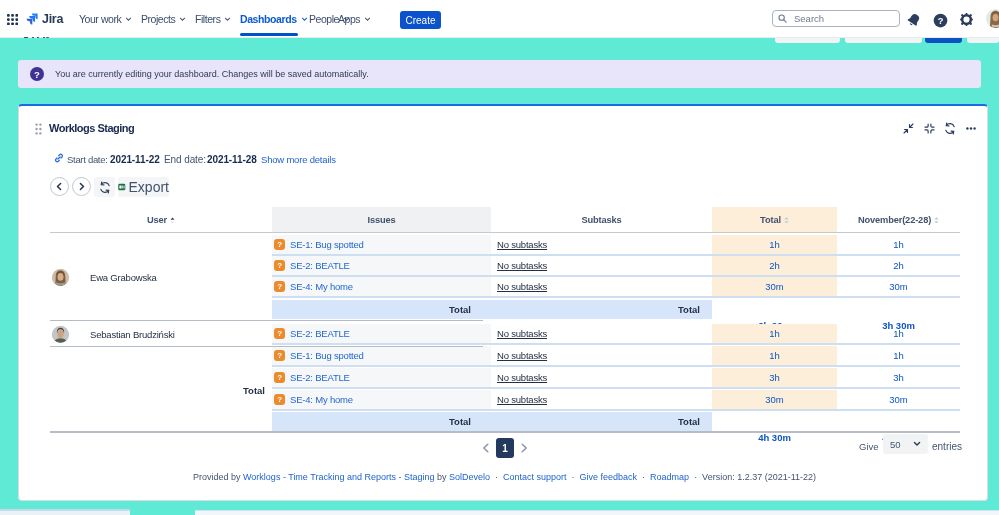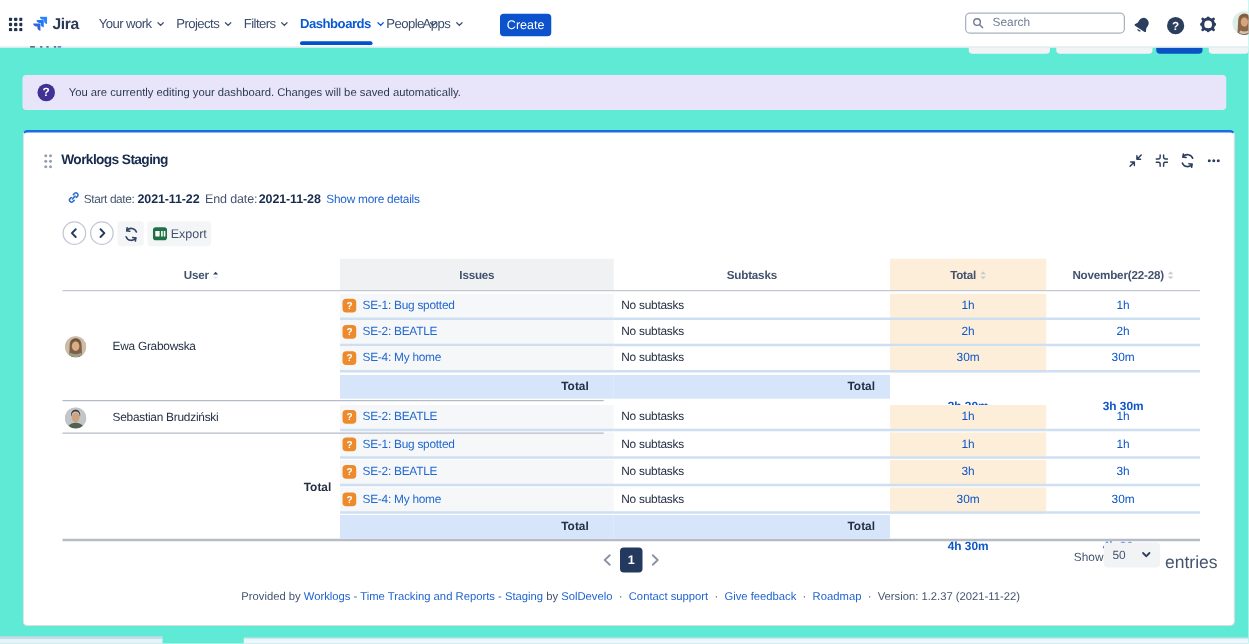--- a/index.html
+++ b/index.html
@@ -38,38 +38,38 @@
 #daterow { position:absolute; left:0; top:153px; width:999px; height:16px; font-size:9.5px; letter-spacing:-0.3px; color:#44546f; }
 #daterow span { position:absolute; top:1px; white-space:nowrap; }
 #daterow b { color:#172b4d; letter-spacing:-0.1px; font-size:10px; }
 #daterow .lnk { color:#2064cf; letter-spacing:-0.2px; }
 #toolrow { position:absolute; left:50px; top:177px; height:20px; }
 .circbtn { position:absolute; top:0; width:19px; height:19px; border:1.4px solid #c2c8d2; border-radius:50%;
   background:#fff; display:flex; align-items:center; justify-content:center; }
 #refbtn { position:absolute; left:44px; top:0; width:21px; height:20px; background:#f4f5f7; border-radius:3px;
   display:flex; align-items:center; justify-content:center; }
 #expbtn { position:absolute; left:68px; top:0; width:51px; height:20px; background:#f4f5f7; border-radius:3px;
-  display:flex; align-items:center; justify-content:center; gap:3px; font-size:10px; color:#42526e; }
+  display:flex; align-items:center; justify-content:center; gap:3px; font-size:14px; color:#42526e; }
 
 
 #tbl { position:absolute; left:50px; top:207px; width:910px; }
 .trow { position:relative; display:flex; width:910px; }
 .cu { width:222px; }
 .ci { width:219px; }
 .cs { width:221px; }
 .ct { width:125px; }
 .cn { width:123px; }
 #thead { height:26px; border-bottom:1px solid #c3c8d1; }
 #thead > div { display:flex; align-items:center; justify-content:center; font-size:9.3px; letter-spacing:-0.15px; color:#42526e; font-weight:600; height:25px; }
 #thead .ci { background:#f0f1f3; }
 #thead .ct { background:#fceed9; }
 .sortg { display:inline-block; margin-left:3px; width:5px; position:relative; top:0.5px; }
 .drow { height:21px; }
 .drow .ci { background:#f6f7f9; border-bottom:2px solid #cfdff2; display:flex; align-items:center; padding-left:2px; gap:5px; font-size:9.5px; letter-spacing:-0.2px; }
-.drow .cs { border-bottom:2px solid #cfdff2; display:flex; align-items:center; padding-left:6px; font-size:9.5px; letter-spacing:-0.2px; color:#253043; }
+.drow .cs { border-bottom:2px solid #cfdff2; display:flex; align-items:center; padding-left:6px; font-size:9.5px; letter-spacing:-0.2px; color:#253043;text-decoration:underline; }
 .drow .ct { background:#fceed9; border-bottom:2px solid #cfdff2; display:flex; align-items:center; justify-content:center; }
 .drow .cn { border-bottom:2px solid #cfdff2; display:flex; align-items:center; justify-content:center; }
 .val { font-size:9.5px; font-weight:400; color:#0d55c8; }
 .ikey { width:11px; height:11px; background:#ed8a2b; border-radius:3px; color:#fff; font-size:8px; font-weight:700;
   display:flex; align-items:center; justify-content:center; flex:0 0 11px; }
 .ilink { color:#2268cf; }
 .srow { height:19px; }
 .srow .ci,.srow .cs,.srow .ct,.srow .cn { background:#d7e5fb; display:flex; align-items:center; font-size:9.5px; font-weight:700; color:#253043; }
 .srow .ci { justify-content:flex-end; padding-right:20px; }
 .srow .cs { justify-content:flex-end; padding-right:12px; }
@@ -442,25 +442,25 @@
   <div id="utotal" style="left:243px; top:385px;">Total</div>
 
   <svg class="abs" style="left:482px; top:443px;" width="7" height="10" viewBox="0 0 7 10">
       <path d="M5.8 1.2L1.8 5l4 3.8" stroke="#8a94a6" stroke-width="1.5" fill="none" stroke-linecap="round" stroke-linejoin="round"></path>
     </svg>
   <div class="abs" style="left:496px; top:438px; width:18px; height:20px; background:#24395e; border-radius:3px; color:#fff; font-size:10px; font-weight:700; display:flex; align-items:center; justify-content:center;">1</div>
   <svg class="abs" style="left:521px; top:443px;" width="7" height="10" viewBox="0 0 7 10">
       <path d="M1.2 1.2L5.2 5l-4 3.8" stroke="#8a94a6" stroke-width="1.5" fill="none" stroke-linecap="round" stroke-linejoin="round"></path>
     </svg>
 
-  <div class="abs" style="left:859px; top:441px; font-size:9.5px; color:#44546f;">Show</div>
+  <div class="abs" style="left:859px; top:441px; font-size:9.5px; color:#44546f;">Give</div>
   <div class="abs" style="left:883px; top:434px; width:45px; height:20px; background:#f2f3f5; border-radius:3px; display:flex; align-items:center; justify-content:space-between; padding:0 7px; font-size:9.5px; color:#44546f;">50<svg width="8" height="8" viewBox="0 0 10 10">
         <path d="M1.8 3l3.2 3.2L8.2 3" stroke="#2c3e5d" stroke-width="1.8" fill="none" stroke-linecap="round"></path>
       </svg></div>
-  <div class="abs" style="left:932px; top:441px; font-size:14px; color:#44546f;">entries</div>
+  <div class="abs" style="left:932px; top:441px; font-size:10px; color:#44546f;">entries</div>
 
   <div class="abs" style="left:193px; top:472px; font-size:9px; color:#44546f; white-space:nowrap;">
     Provided by <a href="#" style="color:#2064cf;">Worklogs - Time Tracking and Reports - Staging</a> by <a href="#" style="color:#2064cf;">SolDevelo</a> &nbsp;·&nbsp; <a href="#" style="color:#2064cf;">Contact support</a> &nbsp;·&nbsp; <a href="#" style="color:#2064cf;">Give feedback</a> &nbsp;·&nbsp; <a href="#" style="color:#2064cf;">Roadmap</a> &nbsp;·&nbsp; Version: 1.2.37 (2021-11-22)
   </div>
 
   <div id="bband">
     <div class="abs" style="left:0; top:1px; width:130px; height:2px; background:#c5d9e8;"></div>
     <div class="abs" style="left:0; top:3px; width:130px; height:4px; background:#eaf2f8;"></div>
     <div class="abs" style="left:195px; top:1.5px; width:804px; height:1.5px; background:#d5e3ef;"></div>
     <div class="abs" style="left:195px; top:3px; width:804px; height:4px; background:#f0f6fa;"></div>

